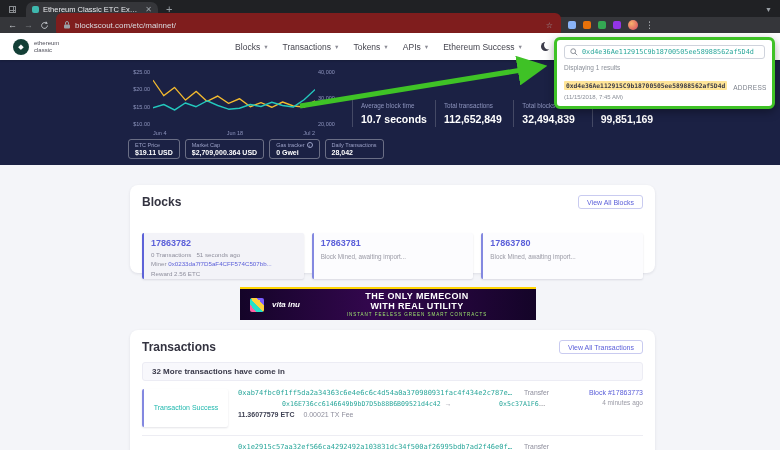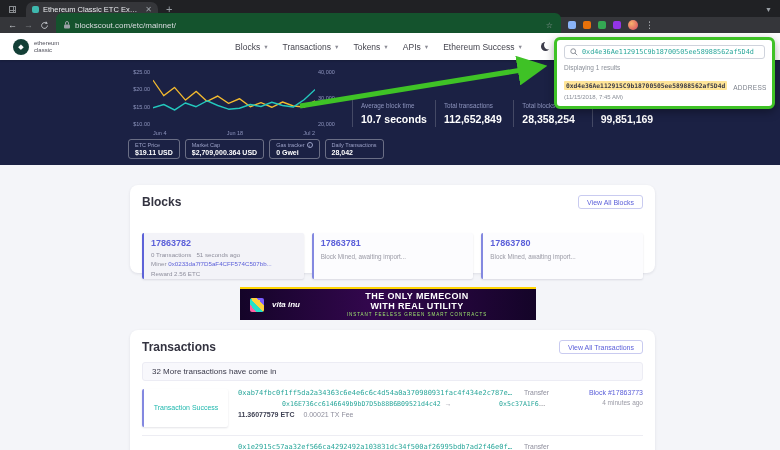--- a/index.html
+++ b/index.html
@@ -13,21 +13,21 @@
   .grid-ico::after { content:""; position:absolute; top:3px; left:0; right:0; height:1px; background:#8a8d91; }
   .tab { width:132px; height:15px; background:#35363a; border-radius:7px 7px 0 0; display:flex; align-items:center; gap:4px; padding:0 6px; color:#e8eaed; font-size:7.5px; }
   .favicon { width:7px; height:7px; border-radius:2px; background:#3eb8ae; flex:none; }
   .tab-title { white-space:nowrap; overflow:hidden; text-overflow:ellipsis; flex:1; }
   .tab-close { color:#9aa0a6; font-size:8px; flex:none; }
   .newtab-btn { color:#9aa0a6; font-size:11px; line-height:15px; padding:0 8px; }
   .tabstrip-caret { margin-left:auto; color:#9aa0a6; font-size:7px; padding:0 8px 4px 0; }
   .toolbar { position:absolute; top:17px; left:0; right:0; height:16px; background:#35363a; display:flex; align-items:center; gap:7px; padding:0 8px; color:#c6c9ce; }
   .nav-arrow { font-size:9px; line-height:1; }
   .nav-arrow.dim { color:#76797e; }
-  .addressbar { width:505px; height:24px; background:#14532d; border-radius:6px; display:flex; align-items:center; gap:5px; padding:0 8px; color:#dadce0; font-size:8px; }
+  .addressbar { width:505px; height:24px; background:#7f1d1d; border-radius:6px; display:flex; align-items:center; gap:5px; padding:0 8px; color:#dadce0; font-size:8px; }
   .addr-star { margin-left:auto; color:#9aa0a6; font-size:8px; }
   .ext-ico { width:8px; height:8px; border-radius:2px; flex:none; }
   .avatar { width:10px; height:10px; border-radius:50%; background:radial-gradient(circle at 35% 35%, #f6b26b, #e06666 70%); flex:none; }
   .kebab { font-size:9px; color:#c6c9ce; }
 
   
   .siteheader { position:absolute; top:33px; left:0; right:0; height:27px; background:#ffffff; box-shadow:0 1px 2px rgba(0,0,0,.18); display:flex; align-items:center; padding:0 230px 0 13px; z-index:5; }
   .logo-circle { width:16px; height:16px; border-radius:50%; background:#133f36; color:#fff; display:flex; align-items:center; justify-content:center; font-size:7px; flex:none; }
   .brand-text { margin-left:5px; font-size:6px; line-height:1.15; color:#4d4d58; }
   .main-nav { margin-left:auto; display:flex; align-items:center; gap:14px; font-size:8.5px; color:#45454f; }
@@ -82,21 +82,21 @@
   .pixel-dog { width:14px; height:14px; flex:none; background:
     linear-gradient(45deg,#ff5fa2 25%, #27e0c8 25% 50%, #ffd23e 50% 75%, #7a5cff 75%); border-radius:2px; }
   .ad-brand { font-size:8px; font-weight:bold; font-style:italic; color:#fff; white-space:nowrap; }
   .ad-middle { flex:1; text-align:center; color:#fff; }
   .ad-line1 { font-size:9px; font-weight:bold; letter-spacing:.4px; line-height:1.1; }
   .ad-line2 { font-size:9px; font-weight:bold; letter-spacing:.4px; line-height:1.1; }
   .ad-tag { font-size:4.5px; letter-spacing:1px; color:#9fe870; margin-top:1px; }
 
   
   #tx-card { left:130px; top:330px; width:525px; height:160px; }
-  .tx-notify { margin-top:8px; background:#f8f8fc; border:1px solid #ececf4; border-radius:3px; padding:4px 9px; font-size:8px; font-weight:normal; color:#3a3a4a; }
+  .tx-notify { margin-top:8px; background:#f8f8fc; border:1px solid #ececf4; border-radius:3px; padding:4px 9px; font-size:8px; font-weight:bold; color:#3a3a4a; }
   .tx-row { display:grid; grid-template-columns:86px 1fr 84px; gap:10px; margin-top:8px; }
   .tx-row + .tx-row { border-top:1px solid #ededf3; padding-top:7px; }
   .tx-status { background:#fff; border-left:2px solid #8388e0; border-radius:2px; box-shadow:0 1px 2px rgba(25,25,60,.12); display:flex; align-items:center; justify-content:center; text-align:center; font-size:7px; color:#20b8ae; line-height:1.35; padding:4px; height:38px; }
   .tx-mid { min-width:0; }
   .tx-hash-line { display:flex; align-items:baseline; gap:8px; }
   .tx-hash { font-size:7px; color:#2aa79b; white-space:nowrap; overflow:hidden; text-overflow:ellipsis; font-family:"DejaVu Sans Mono", monospace; min-width:0; }
   .tx-type { font-size:6.8px; color:#8f8f9d; flex:none; }
   .tx-addr-line { margin-top:3px; font-size:6.6px; white-space:nowrap; overflow:hidden; text-overflow:ellipsis; }
   .tx-addr { color:#2aa79b; font-family:"DejaVu Sans Mono", monospace;padding-left:44px; }
   .tx-arrow { color:#8f8f9d; padding:0 2px; }
@@ -230,21 +230,21 @@
     <div class="hero-stat">
       <div class="lbl">Average block time</div>
       <div class="val">10.7 seconds</div>
     </div>
     <div class="hero-stat">
       <div class="lbl">Total transactions</div>
       <div class="val">112,652,849</div>
     </div>
     <div class="hero-stat">
       <div class="lbl">Total blocks</div>
-      <div class="val">28,358,254</div>
+      <div class="val">32,494,839</div>
     </div>
     <div class="hero-stat">
       <div class="lbl">Wallet addresses</div>
       <div class="val">99,851,169</div>
     </div>
   </div>
 
   <div class="hero-boxes">
     <div class="hero-box">
       <div class="lbl">ETC Price</div>

